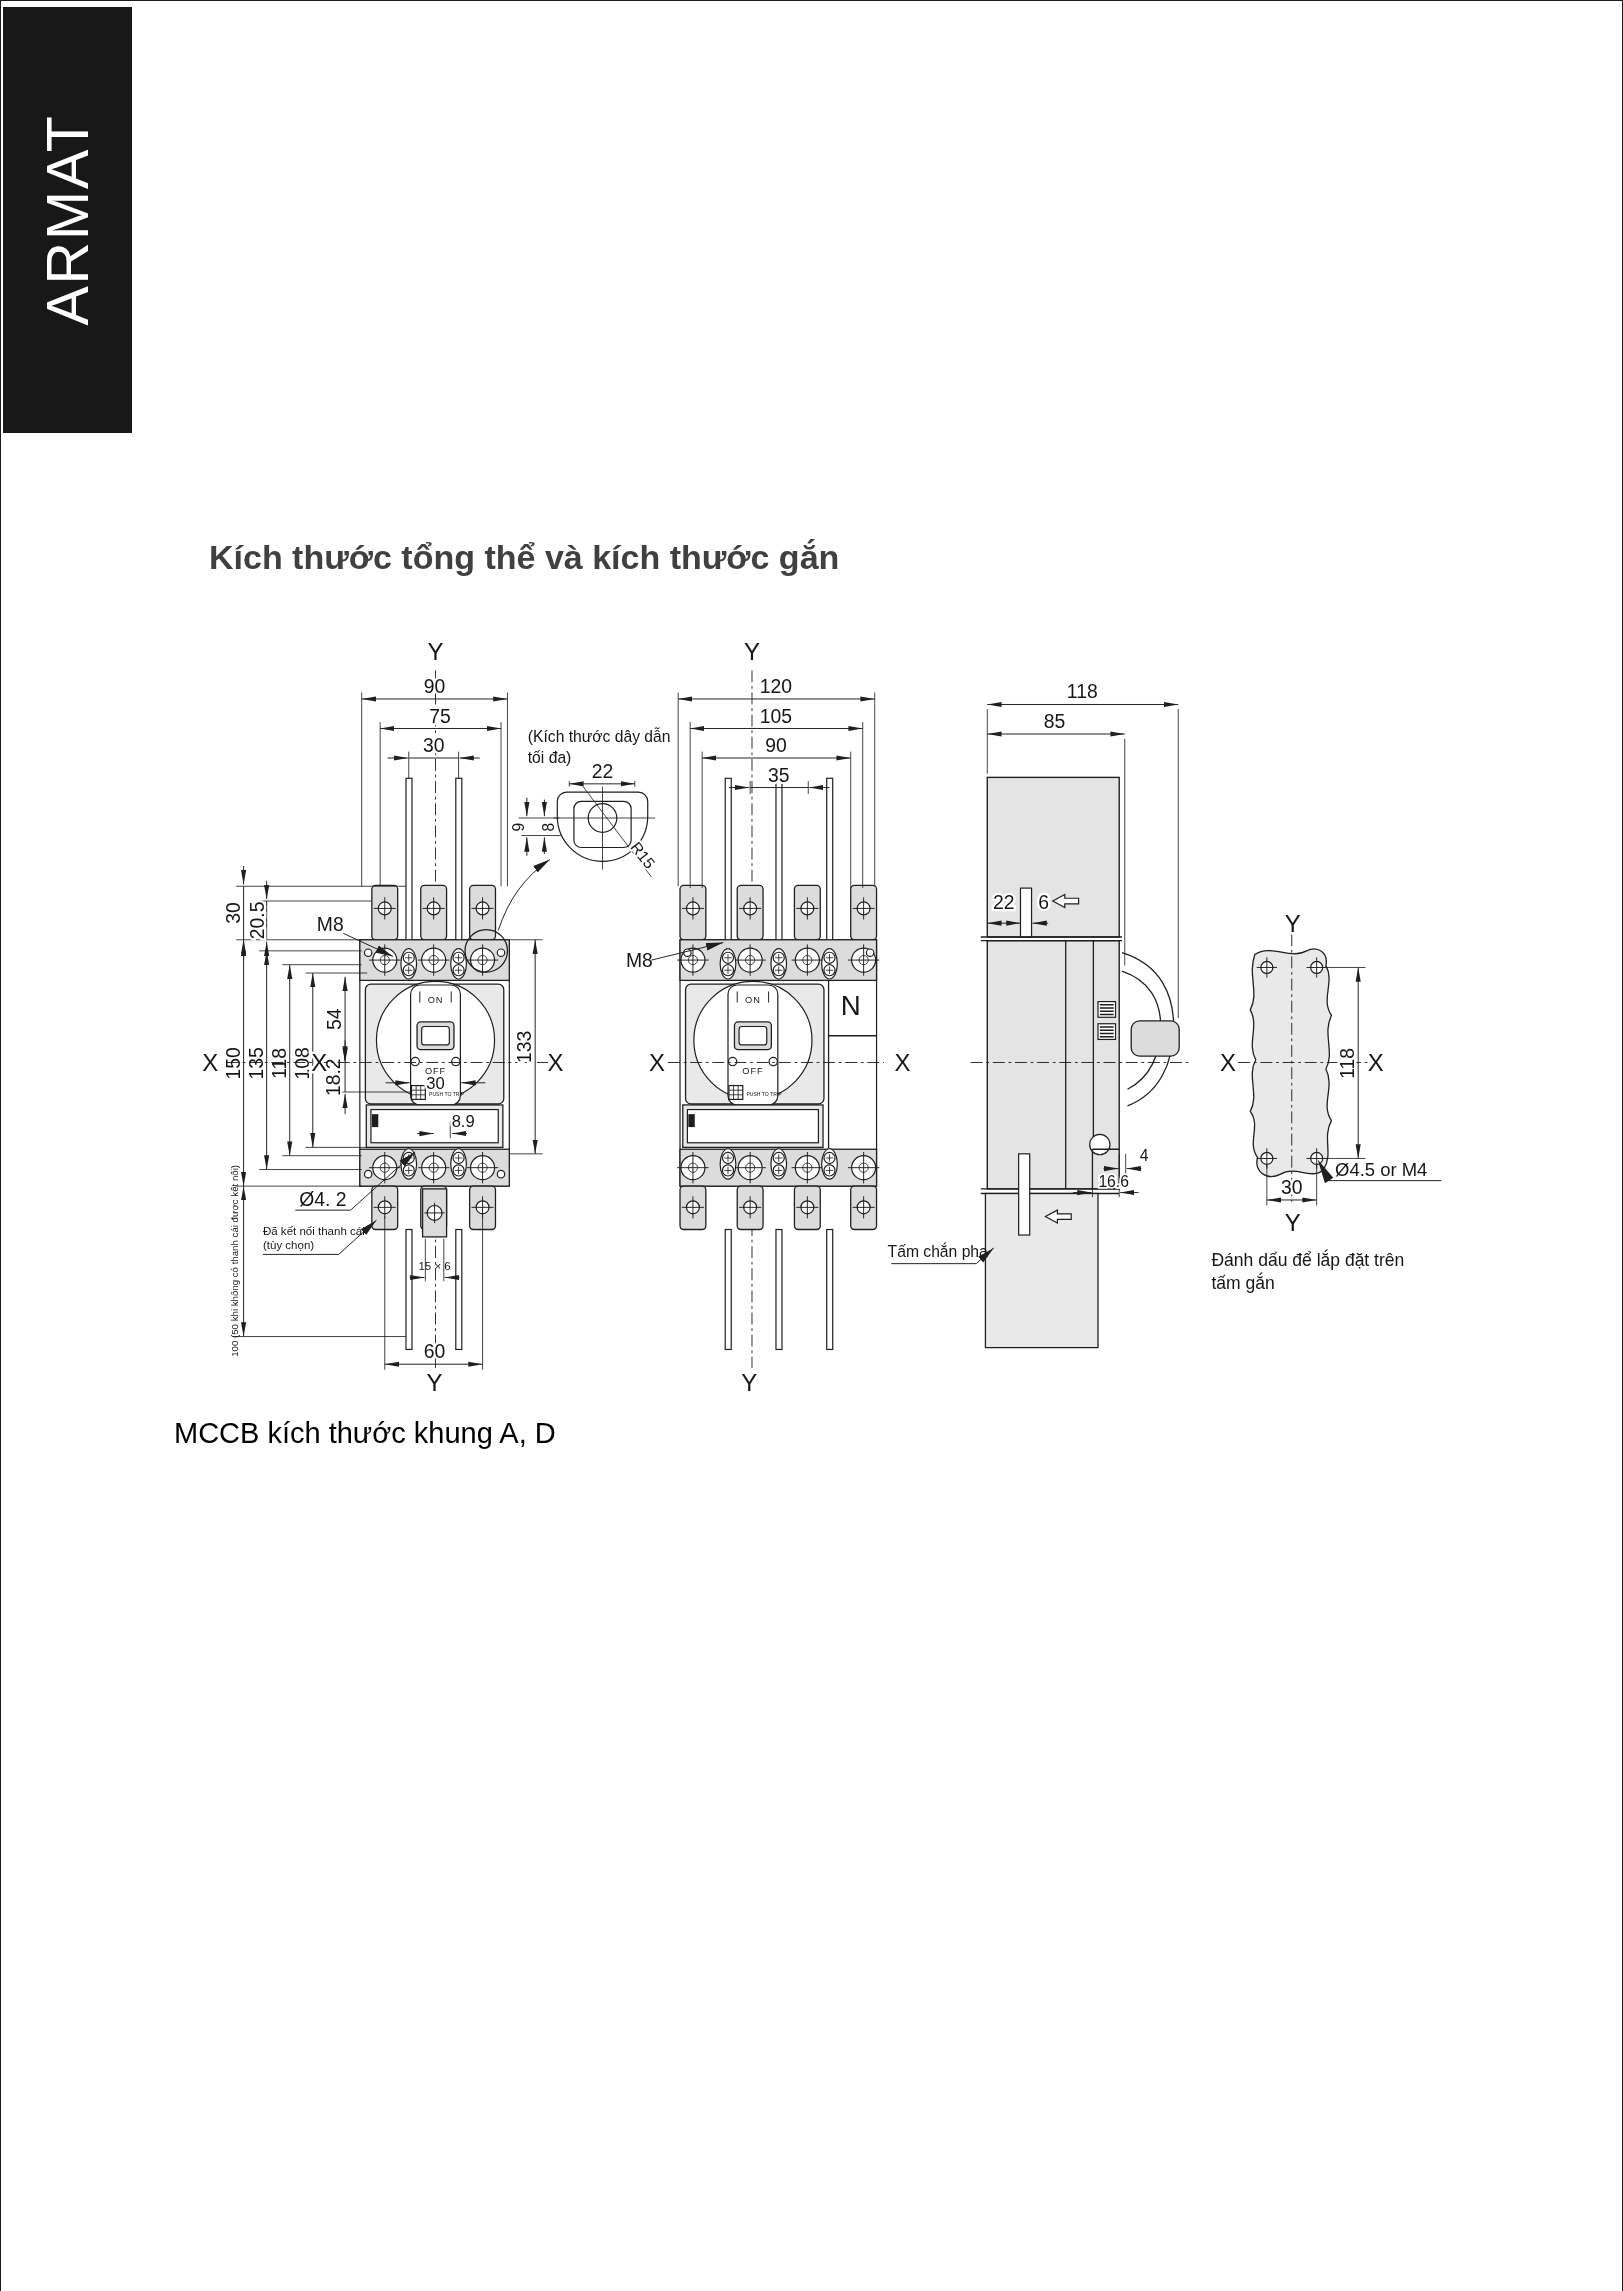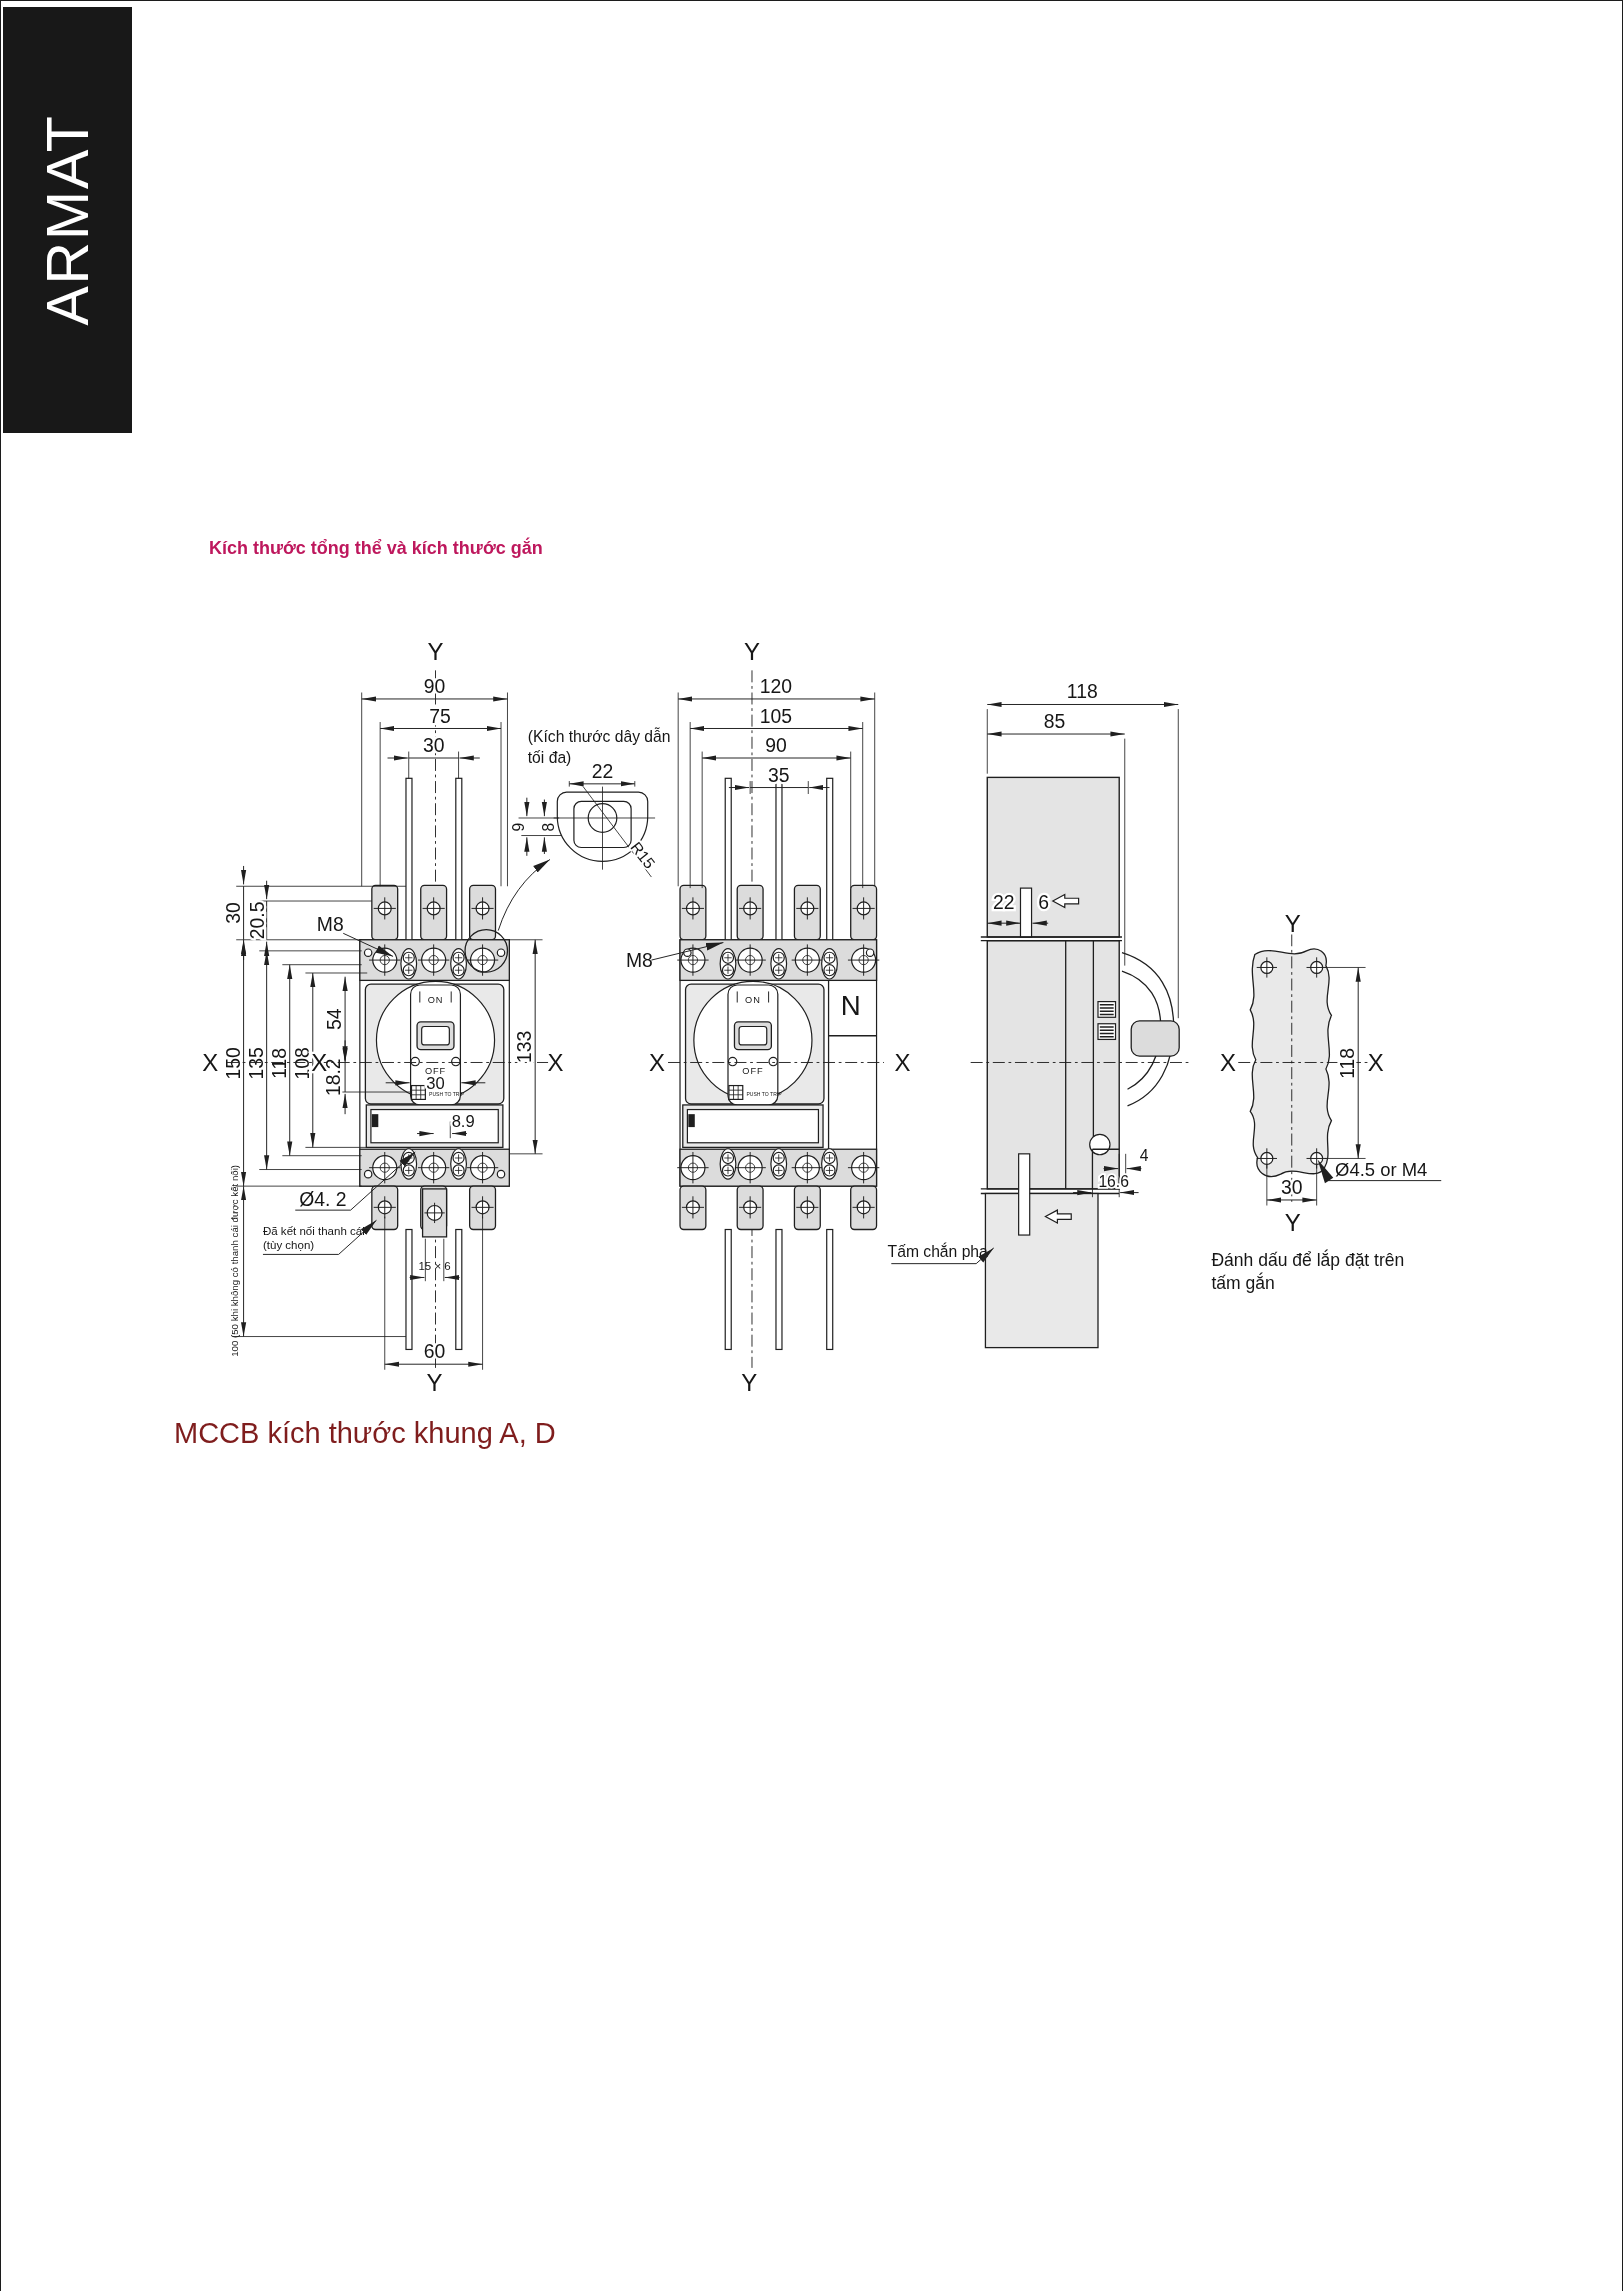--- a/index.html
+++ b/index.html
@@ -1,21 +1,21 @@
 <!DOCTYPE html>
 <html style="font-size:14.8px"><head>
 <meta charset="utf-8">
 <style>
   html,body{margin:0;padding:0;background:#fff;}
   body{width:1623px;height:2292px;position:relative;font-family:"Liberation Sans",sans-serif;}
   .frame{position:absolute;inset:0;border:1.8px solid #1c1c1c;}
   .brandbox{position:absolute;left:2.8px;top:7.4px;width:129px;height:426px;background:#181818;display:flex;align-items:center;justify-content:center;}
   .brandbox span{transform:rotate(-90deg);white-space:nowrap;color:#fff;font-size:59px;font-weight:500;letter-spacing:1.8px;}
-  .doc-title{position:absolute;left:209px;top:538px;font-size:18px;font-weight:bold;color:#be185d;}
-  .doc-caption{position:absolute;left:174px;top:1417px;font-size:29px;color:#7f1d1d;}
+  .doc-title{position:absolute;left:209px;top:538px;font-size:34px;font-weight:bold;color:#404040;}
+  .doc-caption{position:absolute;left:174px;top:1417px;font-size:29px;color:#000000;}
   svg{position:absolute;left:0;top:0;}
   svg text{fill:#161616;font-family:"Liberation Sans",sans-serif;}
   .ol{fill:none;stroke:#1f1f1f;stroke-width:1.4;}
   .wf{fill:#fff;stroke:#1f1f1f;stroke-width:1.3;}
   .gf{fill:#dcdcdc;stroke:#1f1f1f;stroke-width:1.4;}
   .gf2{fill:#e9e9e9;stroke:#1f1f1f;stroke-width:1.4;}
   .gf3{fill:#e4e4e4;stroke:#1f1f1f;stroke-width:1.5;}
   .dim{fill:none;stroke:#1f1f1f;stroke-width:1.05;}
   .thin{fill:none;stroke:#1f1f1f;stroke-width:0.9;}
   .cl{fill:none;stroke:#1f1f1f;stroke-width:1;stroke-dasharray:13 4 3 4;}

